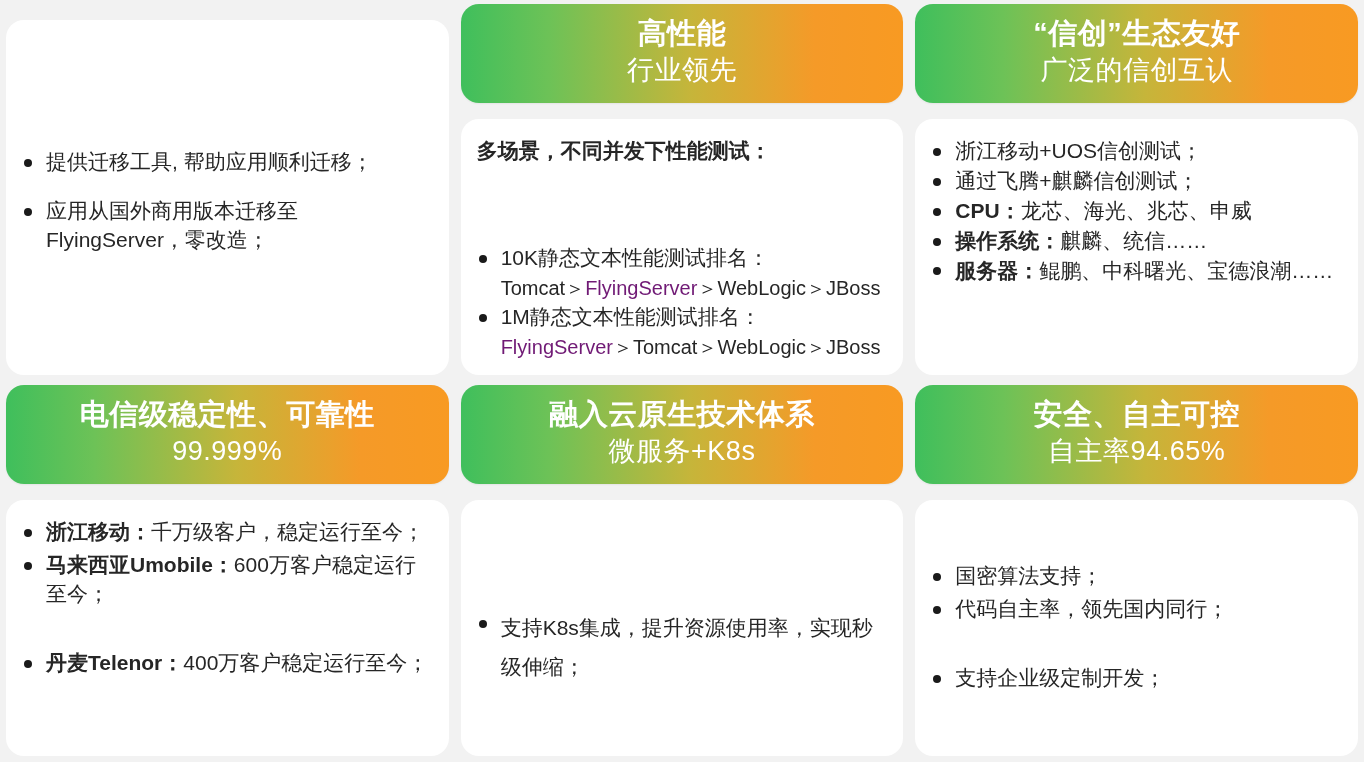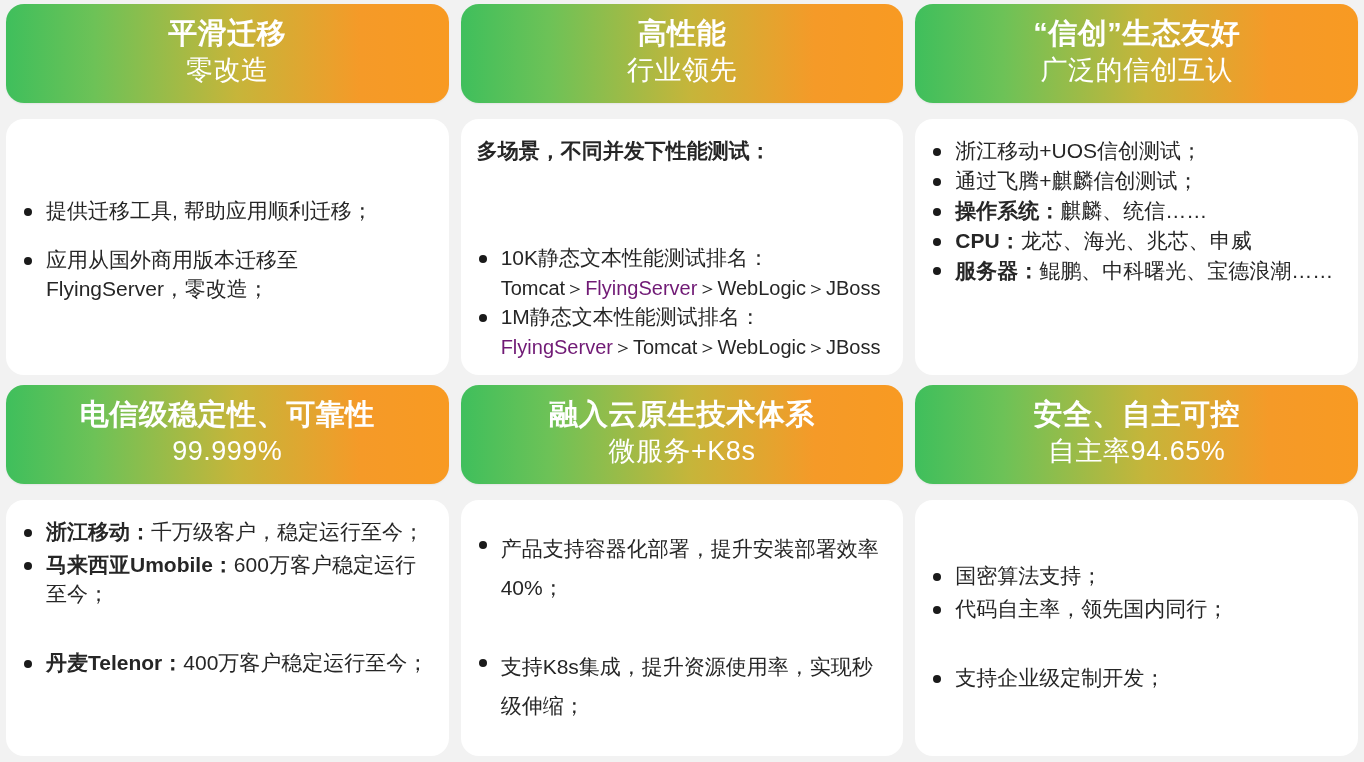--- a/index.html
+++ b/index.html
@@ -125,24 +125,20 @@
 
   .card-1 .card-body { padding-top: 22px; }
   .card-5 .card-body > ul > li { line-height: 1.85; }
 </style>
 </head>
 <body>
 
 <div class="grid">
 
   <div class="card card-1">
-    <div class="card-header">
-      <div class="title">平滑迁移</div>
-      <div class="subtitle">零改造</div>
-    </div>
     <div class="card-body">
       <ul class="bullets gap-lg">
         <li>
           <span>提供迁移工具, 帮助应用顺利迁移；</span>
         </li>
         <li>
           <span>应用从国外商用版本迁移至FlyingServer，零改造；</span>
         </li>
       </ul>
     </div>
@@ -175,24 +171,24 @@
     </div>
     <div class="card-body top-align">
       <ul class="bullets gap-sm">
         <li>
           <span>浙江移动+UOS信创测试；</span>
         </li>
         <li>
           <span>通过飞腾+麒麟信创测试；</span>
         </li>
         <li>
+          <b class="label">CPU：</b><span>龙芯、海光、兆芯、申威</span>
+        </li>
+        <li>
           <b class="label">操作系统：</b><span>麒麟、统信……</span>
-        </li>
-        <li>
-          <b class="label">CPU：</b><span>龙芯、海光、兆芯、申威</span>
         </li>
         <li>
           <b class="label">服务器：</b><span>鲲鹏、中科曙光、宝德浪潮……</span>
         </li>
       </ul>
     </div>
   </div>
 
   <div class="card card-4">
     <div class="card-header">
@@ -215,23 +211,20 @@
   </div>
 
   <div class="card card-5">
     <div class="card-header">
       <div class="title">融入云原生技术体系</div>
       <div class="subtitle">微服务+K8s</div>
     </div>
     <div class="card-body">
       <ul class="bullets gap-md loose">
         <li>
-          <span>产品支持容器化部署，提升安装部署效率40%；</span>
-        </li>
-        <li>
           <span>支持K8s集成，提升资源使用率，实现秒级伸缩；</span>
         </li>
       </ul>
     </div>
   </div>
 
   <div class="card card-6">
     <div class="card-header">
       <div class="title">安全、自主可控</div>
       <div class="subtitle">自主率94.65%</div>

